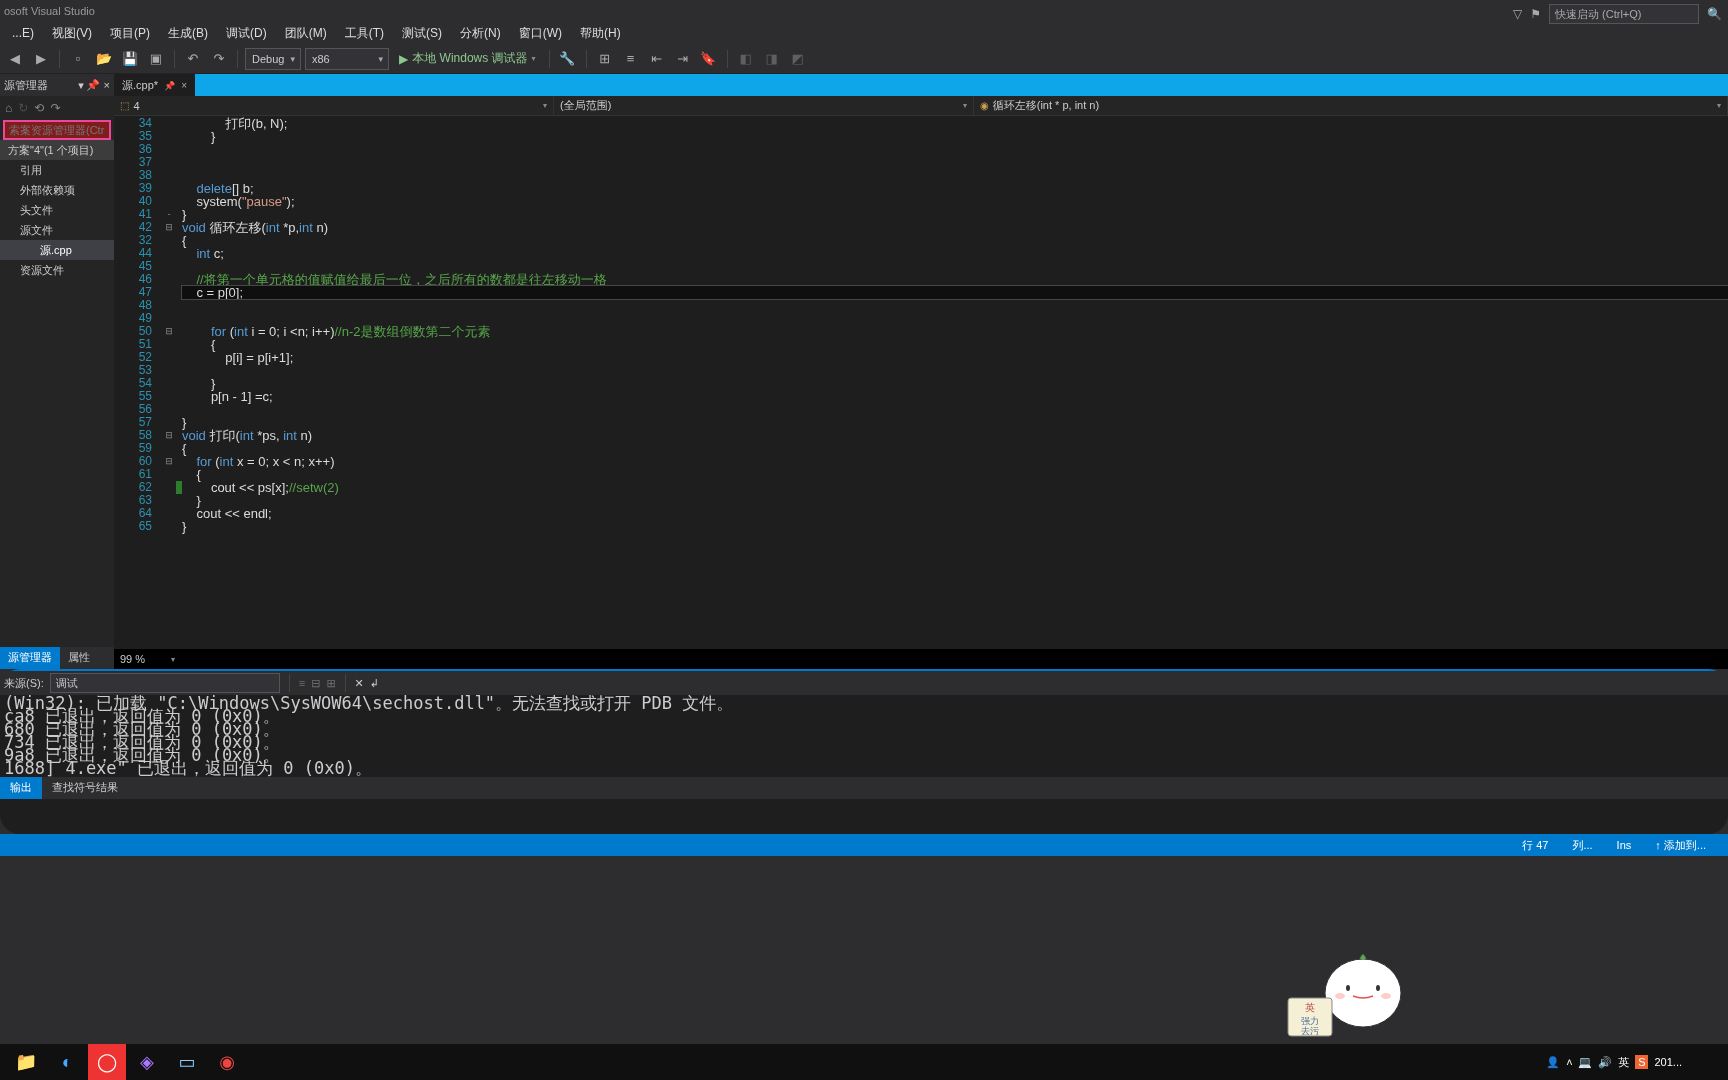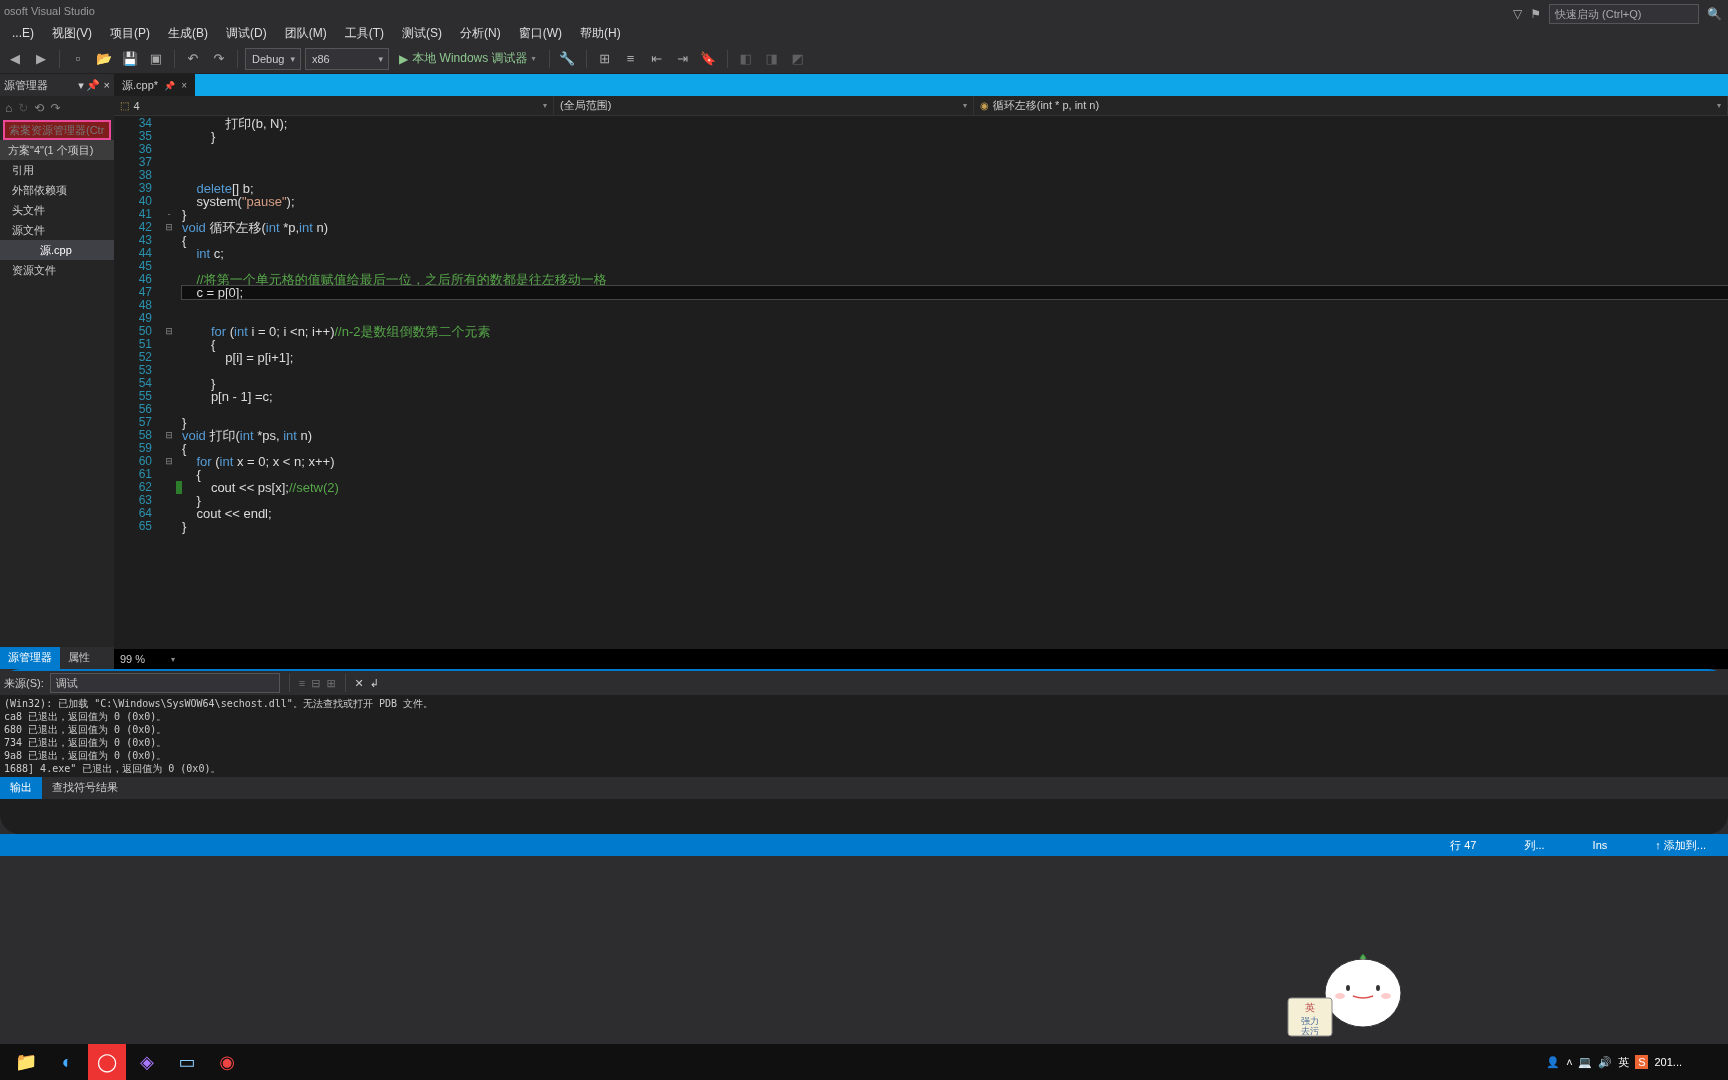--- a/index.html
+++ b/index.html
@@ -14,21 +14,21 @@
 .startbtn { display: flex; align-items: center; color: #8ec78e; gap: 4px; padding: 0 6px; font-size: 12px; }
 .sep { width: 1px; height: 18px; background: #444; margin: 0 3px; }
 .body-area { display: flex; height: 595px; }
 .sidebar { width: 114px; background: #252526; display: flex; flex-direction: column; }
 .side-title { display: flex; align-items: center; justify-content: space-between; height: 22px; background: #2d2d30; padding: 0 4px; color: #ccc; font-size: 11px; }
 .side-toolbar { height: 24px; background: #252526; display: flex; align-items: center; gap: 2px; padding: 0 3px; color: #888; }
 .side-toolbar span { font-size: 12px; padding: 0 2px; }
 .side-search { background: #7f1d1d; border: 2px solid #ec4899; height: 20px; color: #999; font-size: 11px; padding: 0 4px; margin: 0 3px; }
 .side-node { height: 20px; display: flex; align-items: center; padding-left: 4px; color: #ccc; font-size: 11px; }
 .side-node.solution { background: #3c3c3c; padding-left: 8px; font-weight: 500; }
-.side-node.l1 { padding-left: 12px; }
+.side-node.l1 { padding-left: 20px; }
 .side-node.l2 { padding-left: 40px; }
 .side-node.selected { background: #3f3f46; color: #fff; }
 .side-tabs { display: flex; height: 22px; background: #2d2d30; margin-top: auto; }
 .side-tabs span { padding: 3px 8px; font-size: 11px; color: #ccc; }
 .side-tabs span.active { background: #007acc; color: #fff; }
 .editor { flex: 1; display: flex; flex-direction: column; background: #1e1e1e; }
 .tabstrip { height: 22px; background: #0ea5e9; display: flex; align-items: flex-end; }
 .filetab { background: #1e1e1e; color: #ccc; padding: 3px 8px; display: flex; align-items: center; gap: 6px; font-size: 11px; border-top: 1px solid #1e1e1e; }
 .filetab .close { color: #aaa; font-size: 10px; }
 .navbar { height: 20px; background: #252526; display: flex; align-items: center; font-size: 11px; border-bottom: 1px solid #333; }
@@ -46,25 +46,25 @@
 .codecol div { height: 13px; }
 .kw { color: #569cd6; }
 .str { color: #d69d85; }
 .cmt { color: #57a64a; }
 .hl-line { background: #0f0f0f; outline: 1px solid #464646; }
 .zoom { height: 20px; background: #000000; display: flex; align-items: center; padding: 0 6px; color: #ccc; font-size: 11px; }
 .zoom .drop2 { color: #888; font-size: 8px; margin-left: 26px; }
 .output-panel { height: 165px; background: #1e1e1e; border-top: 2px solid #007acc; border-radius: 20px; }
 .out-hdr { height: 24px; background: #2d2d30; display: flex; align-items: center; gap: 6px; padding: 0 4px; font-size: 11px; }
 .out-hdr .outdrop { background: #333337; border: 1px solid #555; width: 230px; height: 20px; padding: 0 5px; display: flex; align-items: center; color: #ccc; }
-.out-text { font-family: Consolas, monospace; font-size: 10px; color: #ccc; padding: 2px 4px; line-height: 13px; white-space: pre; }
+.out-text { font-family: Consolas, monospace; font-size: 17px; color: #ccc; padding: 2px 4px; line-height: 13px; white-space: pre; }
 .out-tabs { height: 22px; background: #2d2d30; display: flex; }
 .out-tabs span { padding: 3px 10px; font-size: 11px; color: #ccc; }
 .out-tabs span.active { background: #007acc; color: #fff; }
-.statusbar { height: 22px; background: #007acc; color: #fff; display: flex; align-items: center; font-size: 11px; padding: 0 10px; gap: 24px; }
+.statusbar { height: 22px; background: #007acc; color: #fff; display: flex; align-items: center; font-size: 11px; padding: 0 10px; }
 .statusbar .sleft { flex: 1; }
 .statusbar span { margin: 0 12px; }
 .titlebar-right { position: absolute; top: 4px; right: 6px; display: flex; align-items: center; gap: 8px; }
 .searchbox { background: #333337; border: 1px solid #555; width: 150px; height: 20px; color: #aaa; font-size: 11px; padding: 0 5px; display: flex; align-items: center; }
 .taskbar { position: absolute; bottom: 0; left: 0; right: 0; height: 36px; background: #101010; display: flex; align-items: center; gap: 2px; padding-left: 8px; }
 .taskbar .ticon { width: 38px; height: 36px; display: flex; align-items: center; justify-content: center; font-size: 18px; }
 .taskbar-right { position: absolute; right: 46px; display: flex; align-items: center; gap: 6px; color: #fff; font-size: 11px; }
 .marginmark { width: 6px; background: #1e1e1e; padding-top: 1px; }
 .marginmark div { height: 13px; }
 .marginmark .green { background: #2d7d2d; }
@@ -208,21 +208,21 @@
       <div class="gutter" id="gutter">
           <div>34</div>
           <div>35</div>
           <div>36</div>
           <div>37</div>
           <div>38</div>
           <div>39</div>
           <div>40</div>
           <div>41</div>
           <div>42</div>
-          <div>43</div>
+          <div>32</div>
           <div>44</div>
           <div>45</div>
           <div>46</div>
           <div>47</div>
           <div>48</div>
           <div>49</div>
           <div>50</div>
           <div>51</div>
           <div>52</div>
           <div>53</div>

